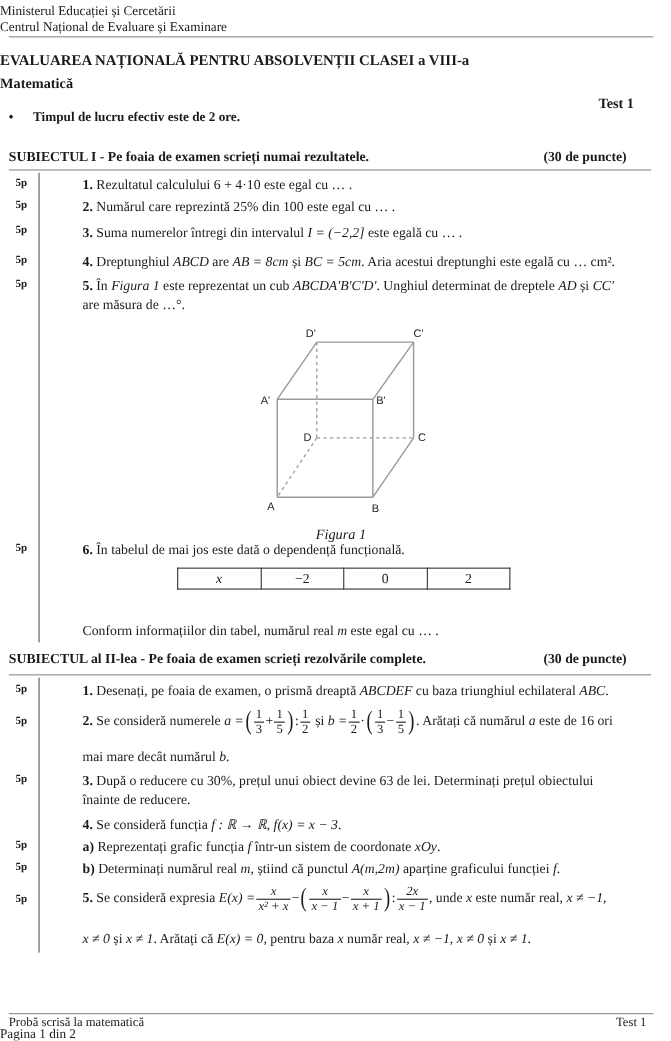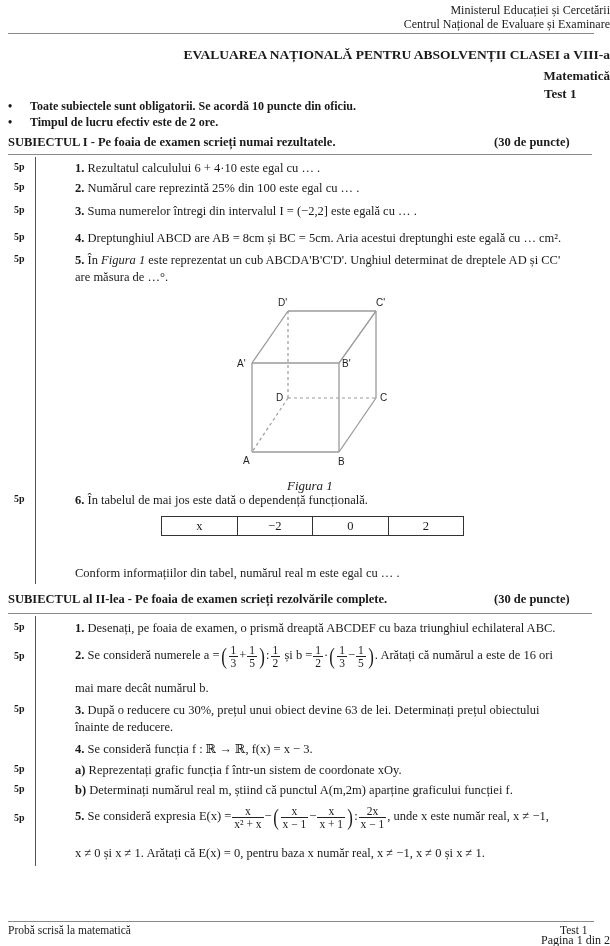--- a/index.html
+++ b/index.html
@@ -2,29 +2,29 @@
 <html><head>
 <meta charset="utf-8">
 <style>
   html, body { margin: 0; padding: 0; background: #ffffff; }
   body {
     width: 610px; height: 946px; position: relative; overflow: hidden;
     font-family: "Liberation Serif", "DejaVu Serif", serif;
     color: #1a1a1a; font-size: 12.5px;
   }
   .abs { position: absolute; white-space: nowrap; }
-  .center { left: 0; width: 610px; text-align: right; }
+  .center { left: 0; width: 610px; text-align: left; }
   .b { font-weight: bold; }
   .i { font-style: italic; }
   .hr { position: absolute; height: 0; border-top: 1.5px solid #8a8a8a; }
   .vr { position: absolute; width: 0; border-left: 1.2px solid #555; }
   .pts { position: absolute; left: 14px; font-weight: bold; font-size: 10px; }
   .q { position: absolute; left: 31px; font-size: 12.5px; white-space: nowrap; margin-left: 44px; }
   .num { font-weight: bold; }
-  .m { }
+  .m { font-style: italic; }
   .frac { display: inline-block; vertical-align: middle; text-align: center; font-size: 11.5px; line-height: 12px; margin: 0 1px; }
   .frac .n { display: block; border-bottom: 1px solid #222; padding: 0 2px; }
   .frac .d { display: block; padding: 0 2px; }
   .paren { font-size: 24px; vertical-align: middle; font-weight: 200; line-height: 20px; display: inline-block; transform: scaleX(0.7); }
   table.dep { position: absolute; left: 161px; top: 516px; width: 303px; border-collapse: collapse; font-size: 12.5px; }
   table.dep td { border: 1.2px solid #333; text-align: center; height: 18px; padding: 0; width: 25%; }
   ul.rules { position: absolute; left: 8px; top: 98px; margin: 0; padding: 0; list-style: none; }
   ul.rules li { font-weight: bold; font-size: 12px; line-height: 16px; }
   ul.rules li::before { content: "•"; display: inline-block; width: 22px; font-weight: bold; }
   svg.cube { position: absolute; left: 220px; top: 290px; }
@@ -33,21 +33,20 @@
 <body>
 
 <div class="abs center" style="top:3px;font-size:12px;">Ministerul Educației și Cercetării</div>
 <div class="abs center" style="top:17px;font-size:12px;">Centrul Național de Evaluare și Examinare</div>
 <div class="hr" style="left:8px;width:586px;top:33px;"></div>
 <div class="abs center b" style="top:47px;font-size:13.5px;">EVALUAREA NAȚIONALĂ PENTRU ABSOLVENȚII CLASEI a VIII-a</div>
 <div class="abs center b" style="top:68px;font-size:13px;">Matematică</div>
 <div class="abs b" style="left:544px;top:86px;font-size:13px;">Test 1</div>
 
 <ul class="rules">
-  <li><span>Toate subiectele sunt obligatorii. Se acordă 10 puncte din oficiu.</span></li>
   <li><span>Timpul de lucru efectiv este de 2 ore.</span></li>
 </ul>
 
 <div class="abs b" style="left:8px;top:135px;font-size:12.5px;">SUBIECTUL I - Pe foaia de examen scrieți numai rezultatele.</div>
 <div class="abs b" style="left:494px;top:135px;font-size:12.5px;">(30 de puncte)</div>
 <div class="hr" style="left:8px;width:584px;top:154px;"></div>
 <div class="vr" style="left:35px;top:157px;height:427px;"></div>
 
 <div class="pts" style="top:161px;">5p</div>
 <div class="q" style="top:161px;">

